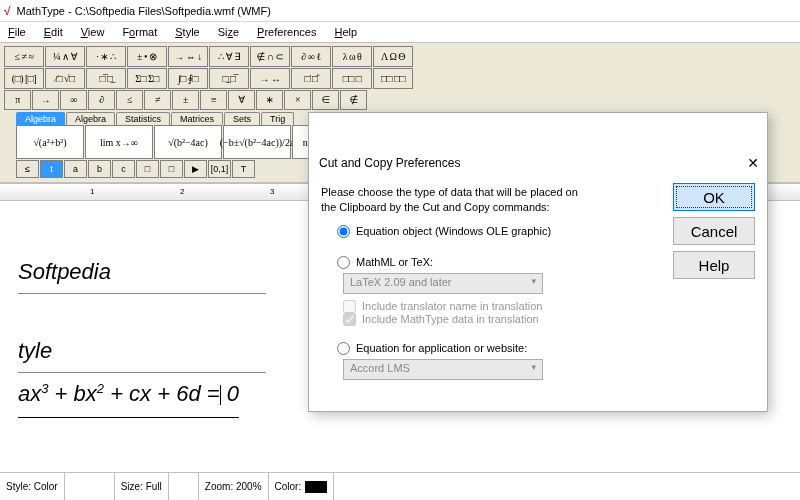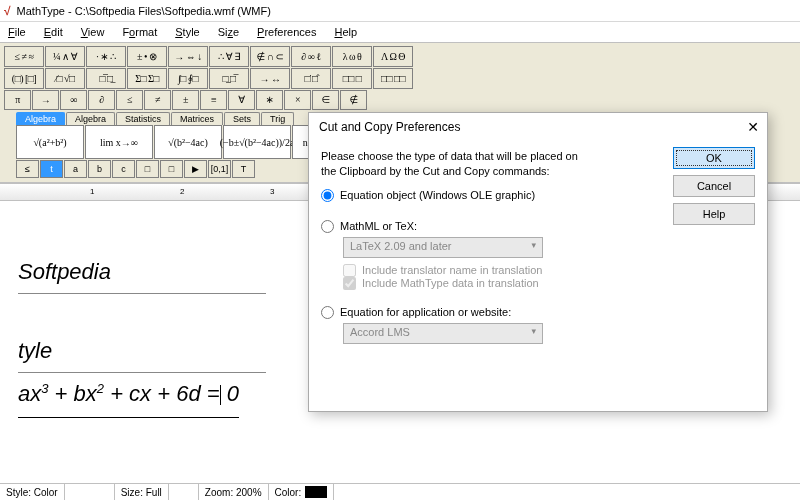--- a/index.html
+++ b/index.html
@@ -21,37 +21,37 @@
 .mini-row { display:flex; gap:1px; margin: 1px 0 0 12px; }
 .mini { width:23px; height:18px; border:1px solid #808080; background:#ece9d8; display:flex; align-items:center; justify-content:center; font-size:9px; }
 .mini.blue { background:#3399ff; color:#fff; }
 .ruler { height: 18px; background: linear-gradient(to bottom, #fff, #e8e8e8); border-top: 1px solid #c0c0c0; border-bottom: 1px solid #c0c0c0; font-size: 8px; position: relative; }
 .ruler .tick { position:absolute; top:3px; font-size:8px; }
 .doc { padding: 14px 18px; font-family: "Times New Roman", serif; font-style: italic; font-size: 22px; line-height: 1.9; }
 .doc .eq { border-bottom: 1px solid #000; display:inline-block; padding-bottom:3px; font-size: 22px; }
 .doc .eq sup { font-size: 13px; font-style: italic; }
 .doc .line1, .doc .line2 { border-bottom: 1px solid #888; display:block; width:248px;margin-top:36px; }
 .cursor { display:inline-block; width:1px; height:20px; background:#000; vertical-align:middle; }
-.statusbar { position:absolute; bottom:0; left:0; right:0; height:17px; border-top:1px solid #c0c0c0; background:#fff; display:flex; font-size:10px; }
+.statusbar { position:absolute; bottom:0; left:0; right:0; height:28px; border-top:1px solid #c0c0c0; background:#fff; display:flex; font-size:10px; }
 .statusbar > div { border-right: 1px solid #c0c0c0; padding: 1px 6px; display:flex; align-items:center; }
 .swatch { width:22px; height:12px; background:#000; display:inline-block; margin-left:4px; }
 
 .dialog { position:absolute; left:308px; top:112px; width:460px; height:300px; background:#fff; border:1px solid #aaa; box-shadow: 3px 3px 12px rgba(0,0,0,0.25); }
-.dlg-title { height:28px; display:flex; align-items:center; justify-content:space-between; padding: 0 8px 0 10px; font-size:12px; }
+.dlg-title { height:28px; display:flex; align-items:center; justify-content:space-between; padding: 0 8px 0 10px; font-size:12px;margin-top:36px; }
 .dlg-close { font-size:14px; font-family: Arial; cursor:default; }
 .dlg-body { padding: 8px 12px 12px; font-size:11px; position:relative; }
 .dlg-desc { margin-bottom: 10px; line-height:1.35; }
-.opt { display:flex; align-items:center; gap:6px; margin: 4px 0; }
+.opt { display:flex; align-items:center; gap:6px; margin: 4px 16px; }
 .opt input[type=radio] { margin:0; }
 .combo { width: 200px; height: 21px; border:1px solid #adadad; background:#e9e9e9; color:#888; font-size:11px; padding:2px 6px; margin: 4px 0 6px 22px; display:flex; align-items:flex-start; justify-content:space-between; }
 .combo .chev { font-size:9px; }
 .check { display:flex; align-items:center; gap:6px; margin-left:22px; font-size:11px; color:#999; }
 .check input { margin:0; }
 .dlg-btns { position:absolute; right:12px; top:6px; display:flex; flex-direction:column; gap:6px; }
-.dlg-btn { width:82px; height:22px; border:1px solid #adadad; background:#e9e9e9; font-size:11px; display:flex; align-items:center; justify-content:center; }
+.dlg-btn { width:82px; height:28px; border:1px solid #adadad; background:#e9e9e9; font-size:15px; display:flex; align-items:center; justify-content:center; }
 .dlg-btn.primary { border:1px solid #0078d7; outline: 1px dotted #333; outline-offset:-4px; background:#cfe6fa; }
 </style>
 </head>
 <body>
 
 <div class="titlebar">
   <span class="logo">√</span>
   <span><span>MathType</span> - <span>C:\Softpedia Files\Softpedia.wmf (WMF)</span></span>
 </div>
 

